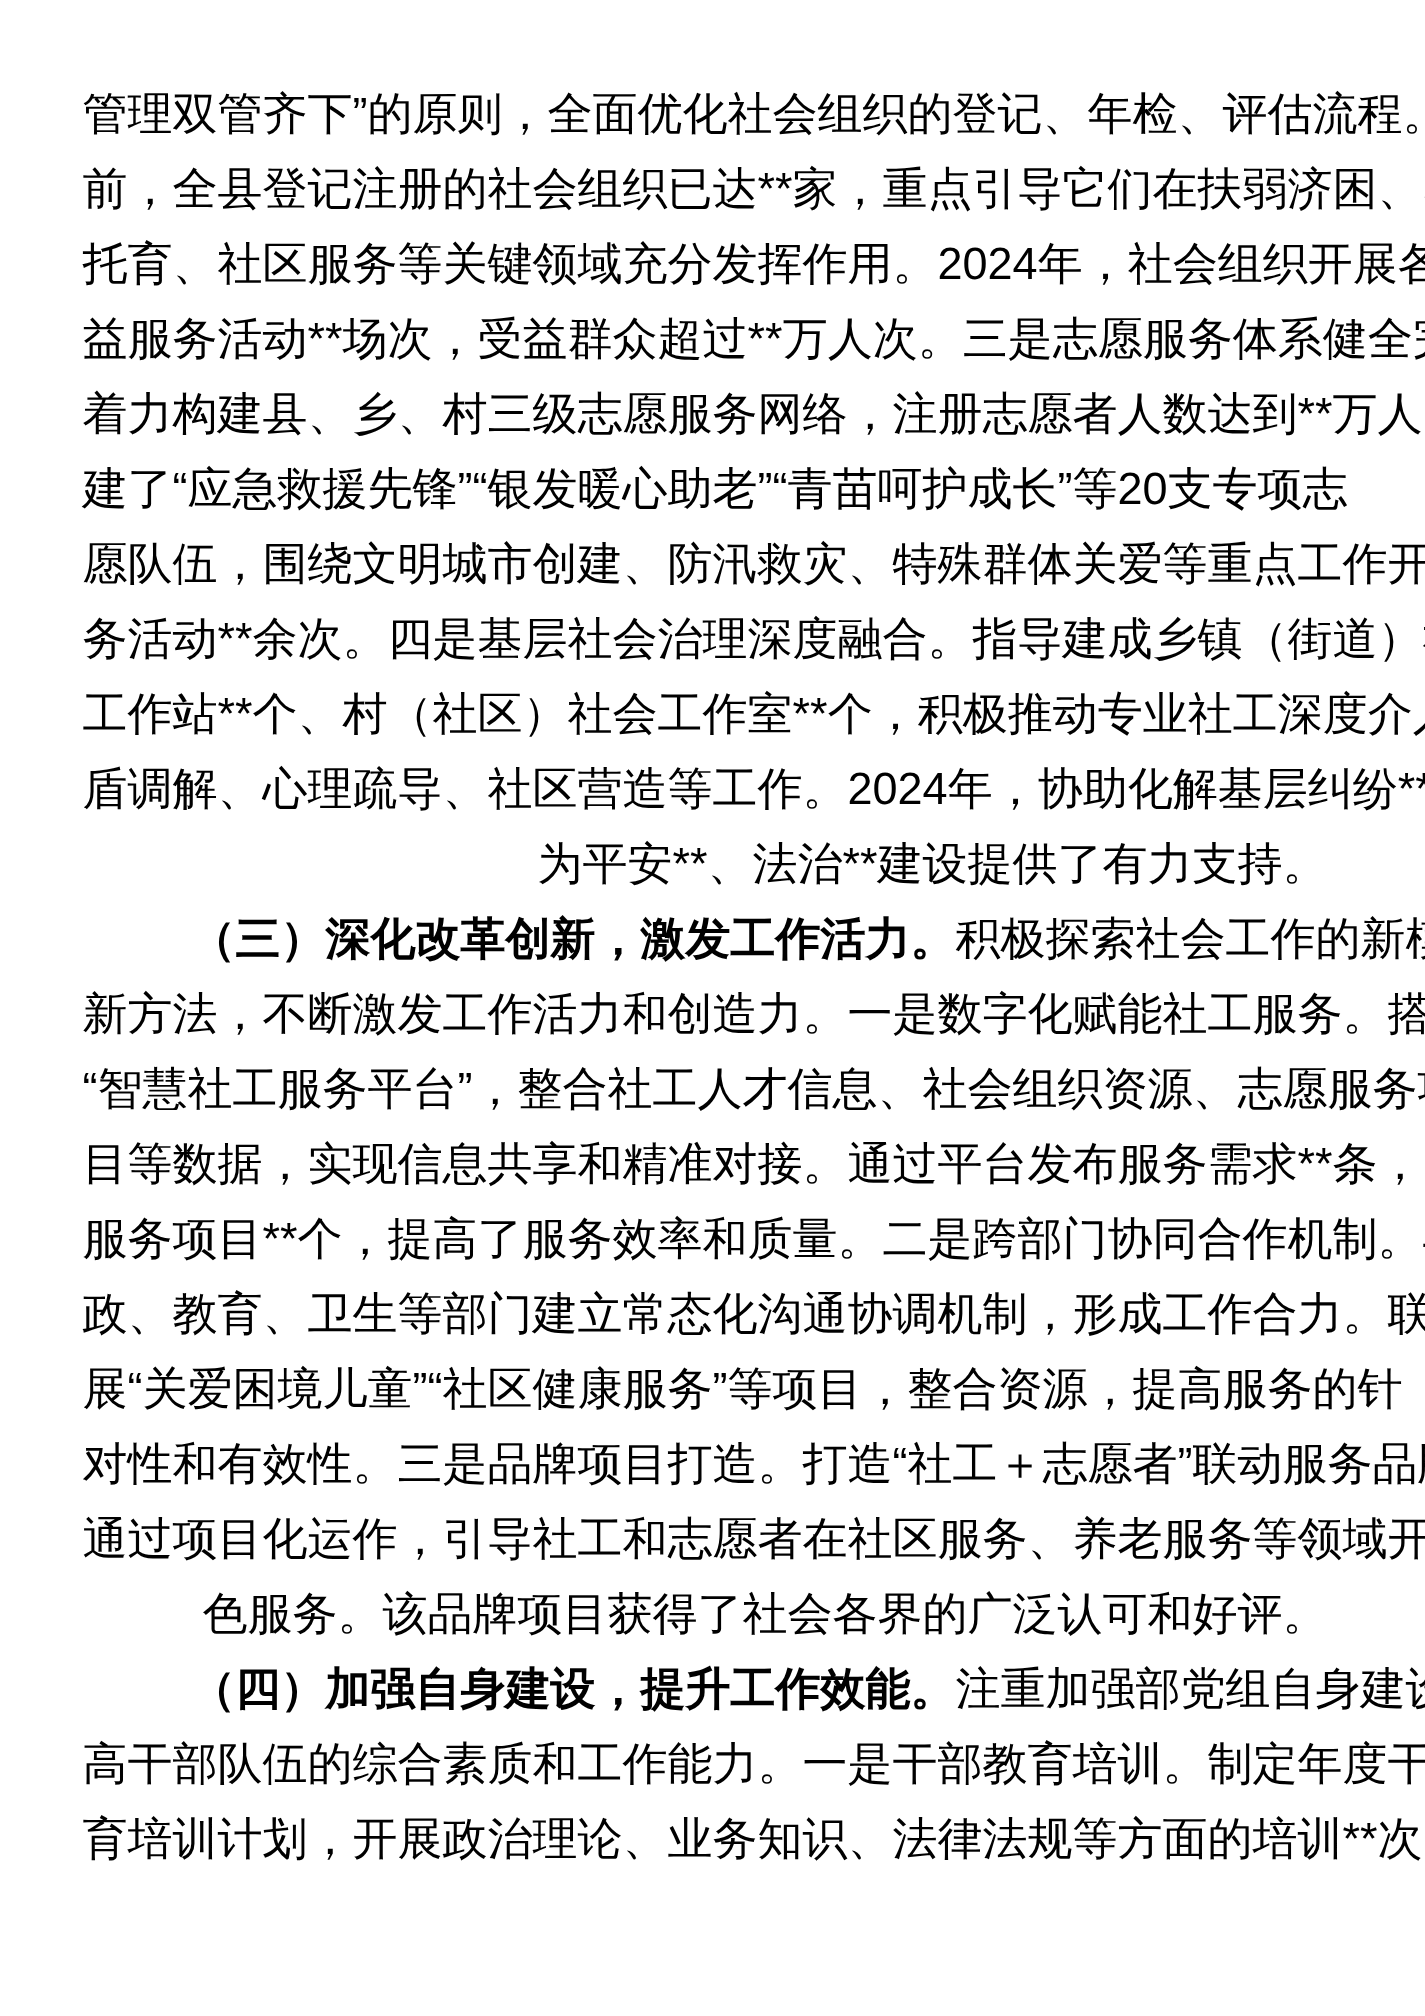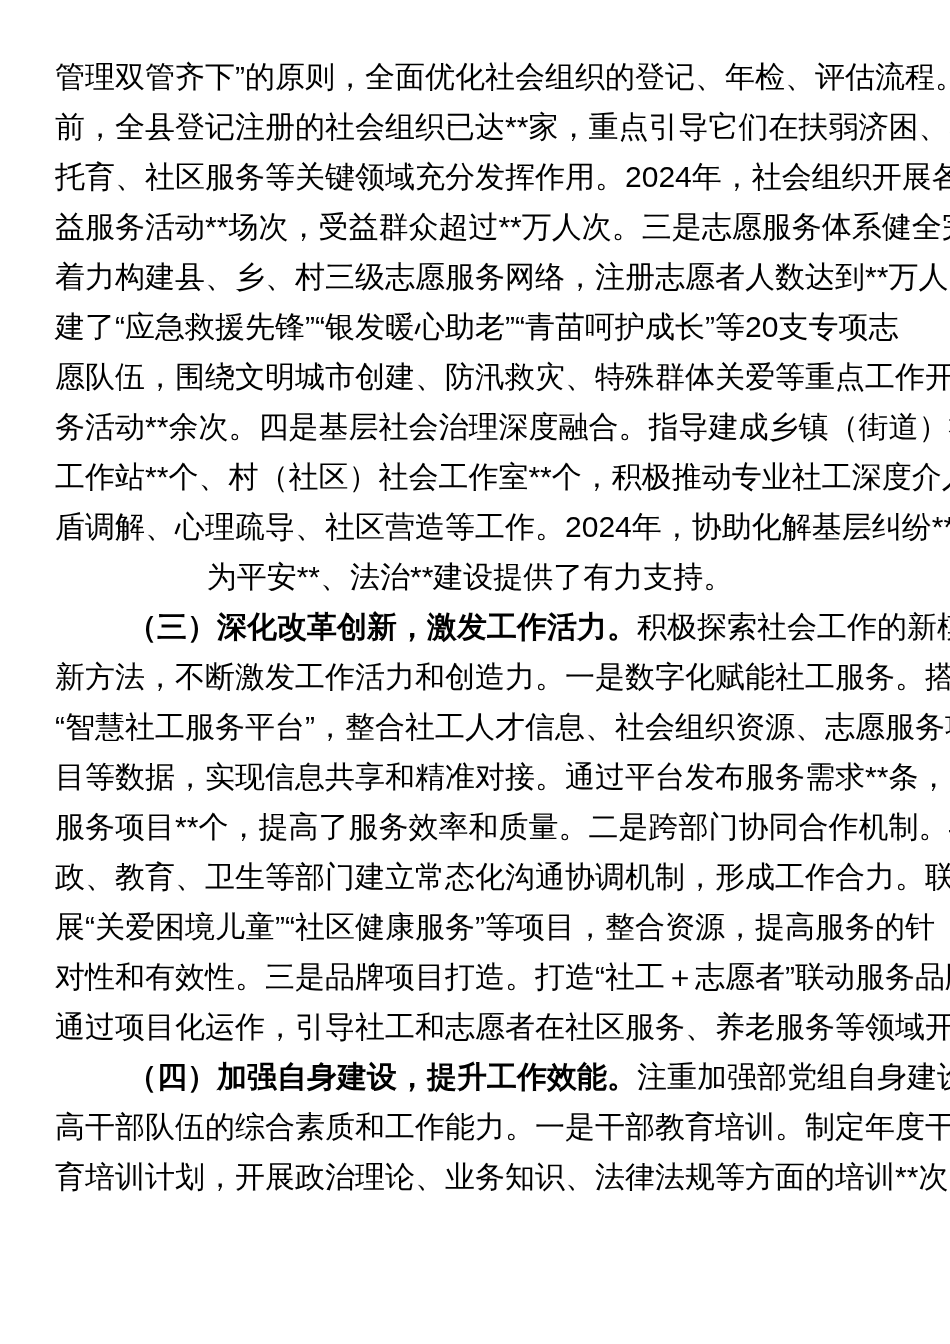--- a/index.html
+++ b/index.html
@@ -36,21 +36,21 @@
     letter-spacing: 0;
     white-space: nowrap;
     overflow: visible;
   }
   .line > span {
     display: inline-block;
   }
   
   .line.ragged {
     display: block;
-    text-align: center;
+    text-align: right;
   }
   .line.indent {
     padding-left: 72px;
   }
   .bold {
     font-weight: bold;
   }
 </style>
 </head>
 <body>
@@ -692,20 +692,21 @@
         <span>、</span>
         <span>养</span>
         <span>老</span>
         <span>服</span>
         <span>务</span>
         <span>等</span>
         <span>领</span>
         <span>域</span>
         <span>开</span>
       </div>
+      <div class="line ragged">色服务。该品牌项目获得了社会各界的广泛认可和好评。</div>
       <div class="line indent">
         <span class="bold">（</span>
         <span class="bold">四</span>
         <span class="bold">）</span>
         <span class="bold">加</span>
         <span class="bold">强</span>
         <span class="bold">自</span>
         <span class="bold">身</span>
         <span class="bold">建</span>
         <span class="bold">设</span>

